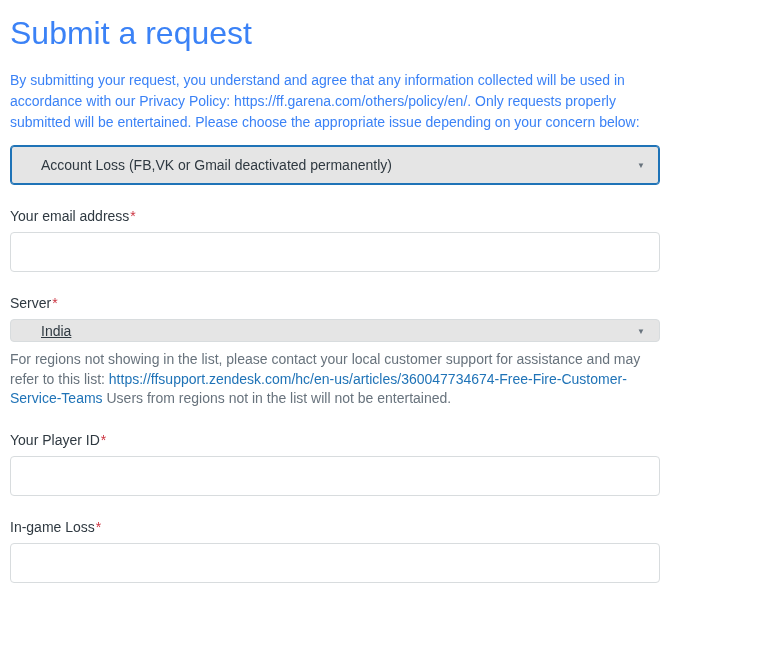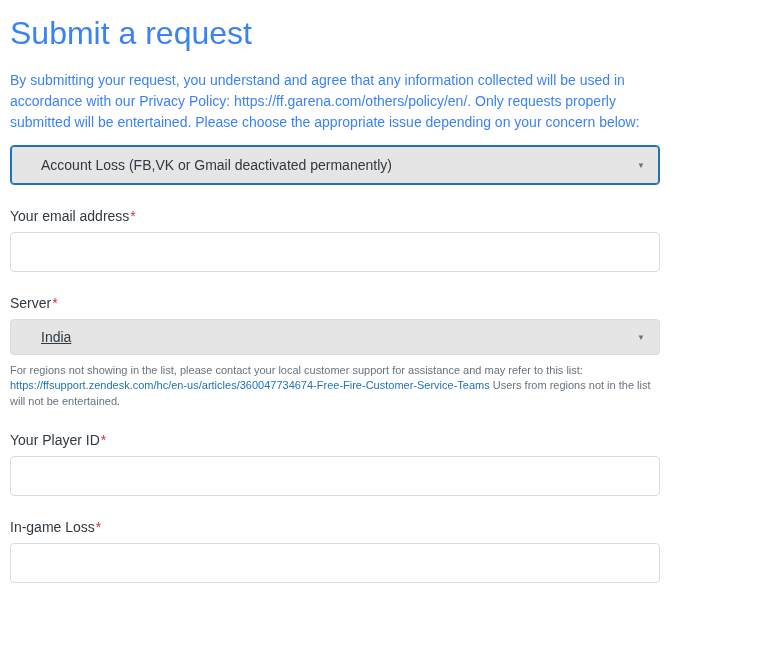--- a/index.html
+++ b/index.html
@@ -57,21 +57,21 @@
       display: flex;
       align-items: center;
       cursor: pointer;
       position: relative;
     }
     .select-box.focused {
       border: 1px solid #1f73b7;
       box-shadow: 0 0 0 1px #1f73b7 inset;
     }
     .select-box.tall {
-      height: 36px;
+      height: 23px;
       text-decoration: underline;
     }
     .caret {
       position: absolute;
       right: 14px;
       top: 50%;
       transform: translateY(-50%);
       font-size: 8px;
       color: #68737d;
     }
@@ -80,21 +80,21 @@
       height: 40px;
       border: 1px solid #d8dcde;
       border-radius: 4px;
       background: #fff;
       padding: 0 12px;
       font-size: 14px;
       color: #2f3941;
       outline: none;
     }
     .hint-text {
-      font-size: 11px;
+      font-size: 14px;
       color: #68737d;
       margin-top: 8px;
       max-width: 650px;
       line-height: 1.4;
     }
     .hint-link {
       color: #1f73b7;
       text-decoration: none;
     }
   </style>

